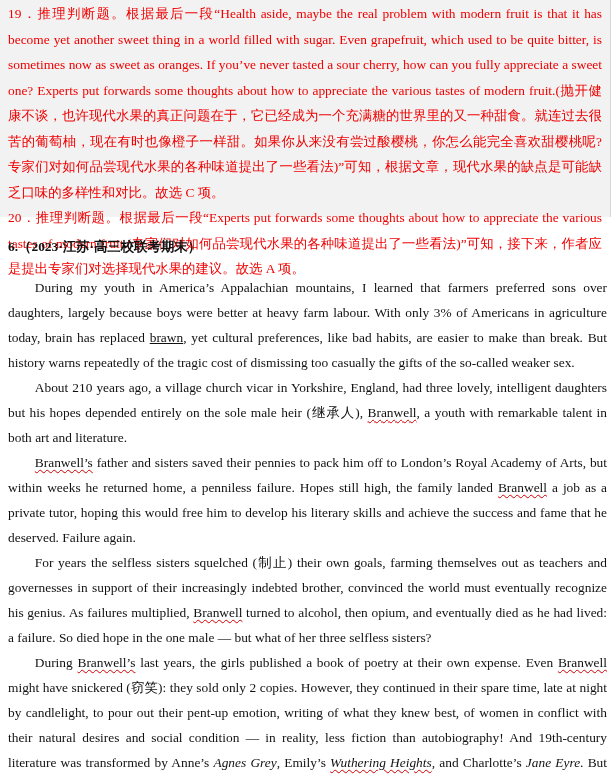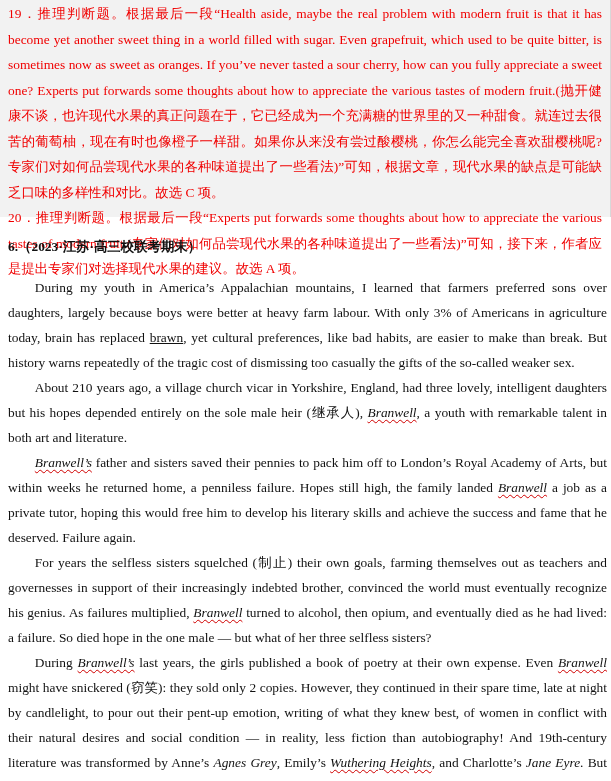--- a/index.html
+++ b/index.html
@@ -20,21 +20,21 @@
   }
   .answer-block p { margin: 0; }
   .q-title {
     margin: 18px 0 16px 8px;
     font-weight: bold;
     line-height: 24px;
   }
   .passage { padding: 0 4px 0 8px; line-height: 25px; text-align: justify; }
   .passage p { margin: 0; text-indent: 2em; }
   .ul { text-decoration: underline; }
-  .squig { text-decoration: underline wavy #d00000; text-decoration-thickness: 1px; text-underline-offset: 2px; font-style: italic; }
+  .squig { text-decoration: underline wavy #d00000; text-decoration-thickness: 1px; text-underline-offset: 2px; }
   em { font-style: italic; }
 </style>
 </head>
 <body>
 
 <div class="answer-block">
   <p>19．推理判断题。根据最后一段“Health aside, maybe the real problem with modern fruit is that it has become yet another sweet thing in a world filled with sugar. Even grapefruit, which used to be quite bitter, is sometimes now as sweet as oranges. If you’ve never tasted a sour cherry, how can you fully appreciate a sweet one?  Experts put forwards some thoughts about how to appreciate the various tastes of modern fruit.(抛开健康不谈，也许现代水果的真正问题在于，它已经成为一个充满糖的世界里的又一种甜食。就连过去很苦的葡萄柚，现在有时也像橙子一样甜。如果你从来没有尝过酸樱桃，你怎么能完全喜欢甜樱桃呢?专家们对如何品尝现代水果的各种味道提出了一些看法)”可知，根据文章，现代水果的缺点是可能缺乏口味的多样性和对比。故选 C 项。</p>
   <p>20．推理判断题。根据最后一段“Experts put forwards some thoughts about how to appreciate the various tastes of modern fruit.(专家们对如何品尝现代水果的各种味道提出了一些看法)”可知，接下来，作者应是提出专家们对选择现代水果的建议。故选 A 项。</p>
 </div>
 

